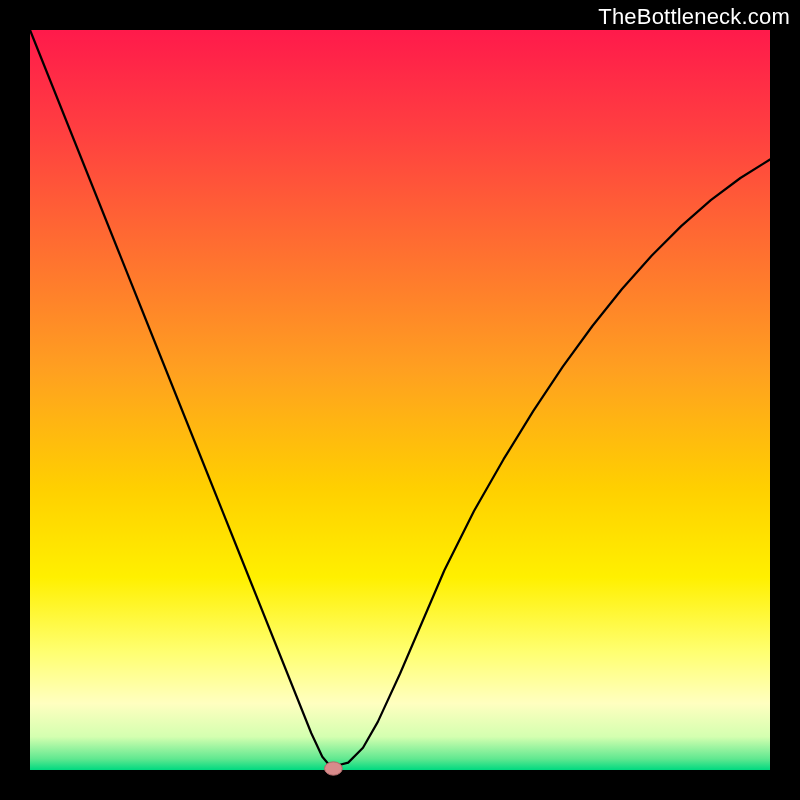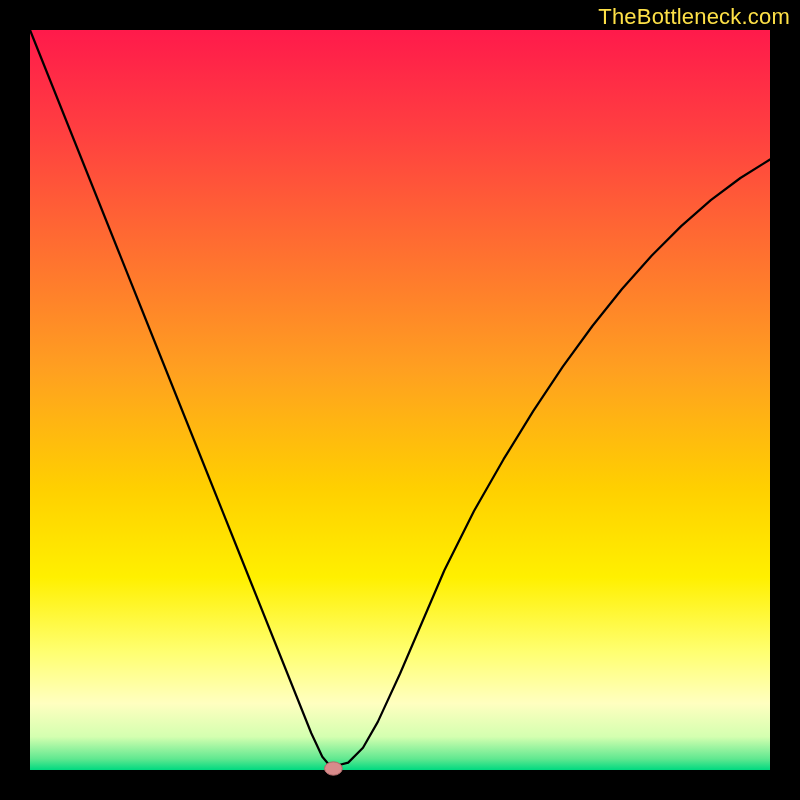--- a/index.html
+++ b/index.html
@@ -18,21 +18,21 @@
     width: 800px;
     height: 800px;
     box-sizing: border-box;
   }
   .watermark {
     position: absolute;
     top: 4px;
     right: 10px;
     font-size: 22px;
     font-weight: 500;
-    color: #fde047;
+    color: #ffffff;
     letter-spacing: 0.2px;
   }
   svg {
     display: block;
   }
 </style>
 </head>
 <body>
 
 <div class="frame">

